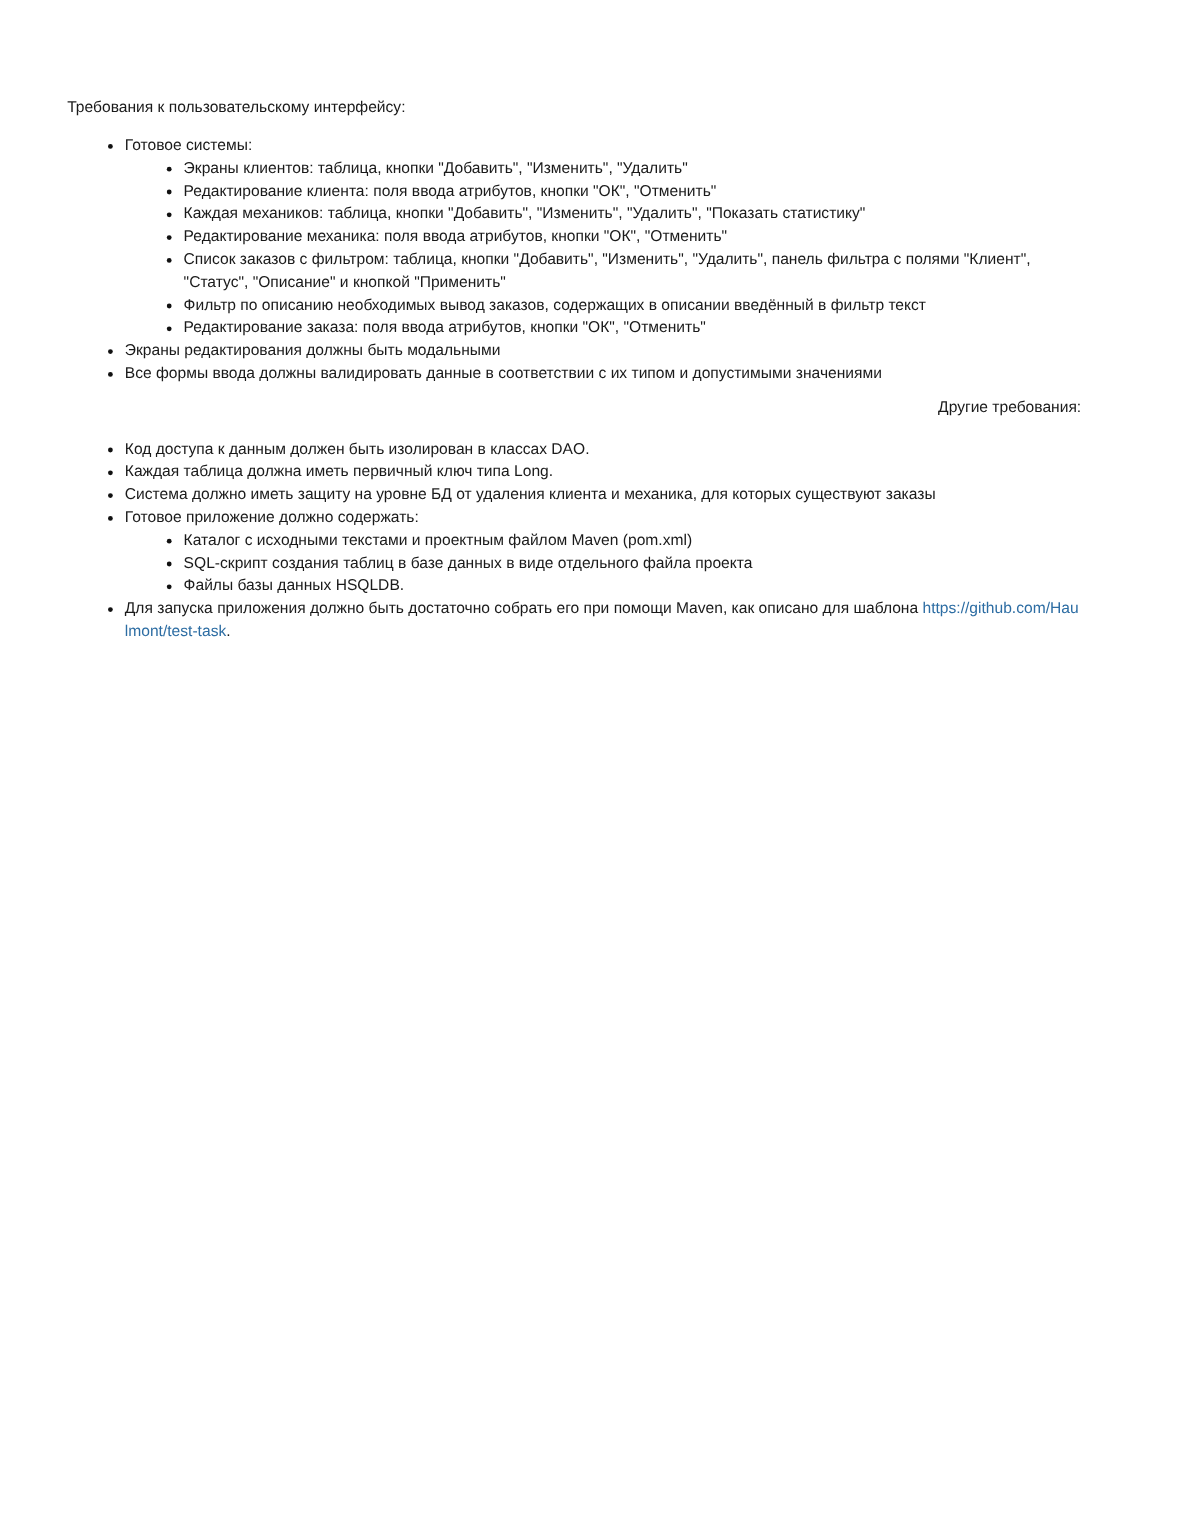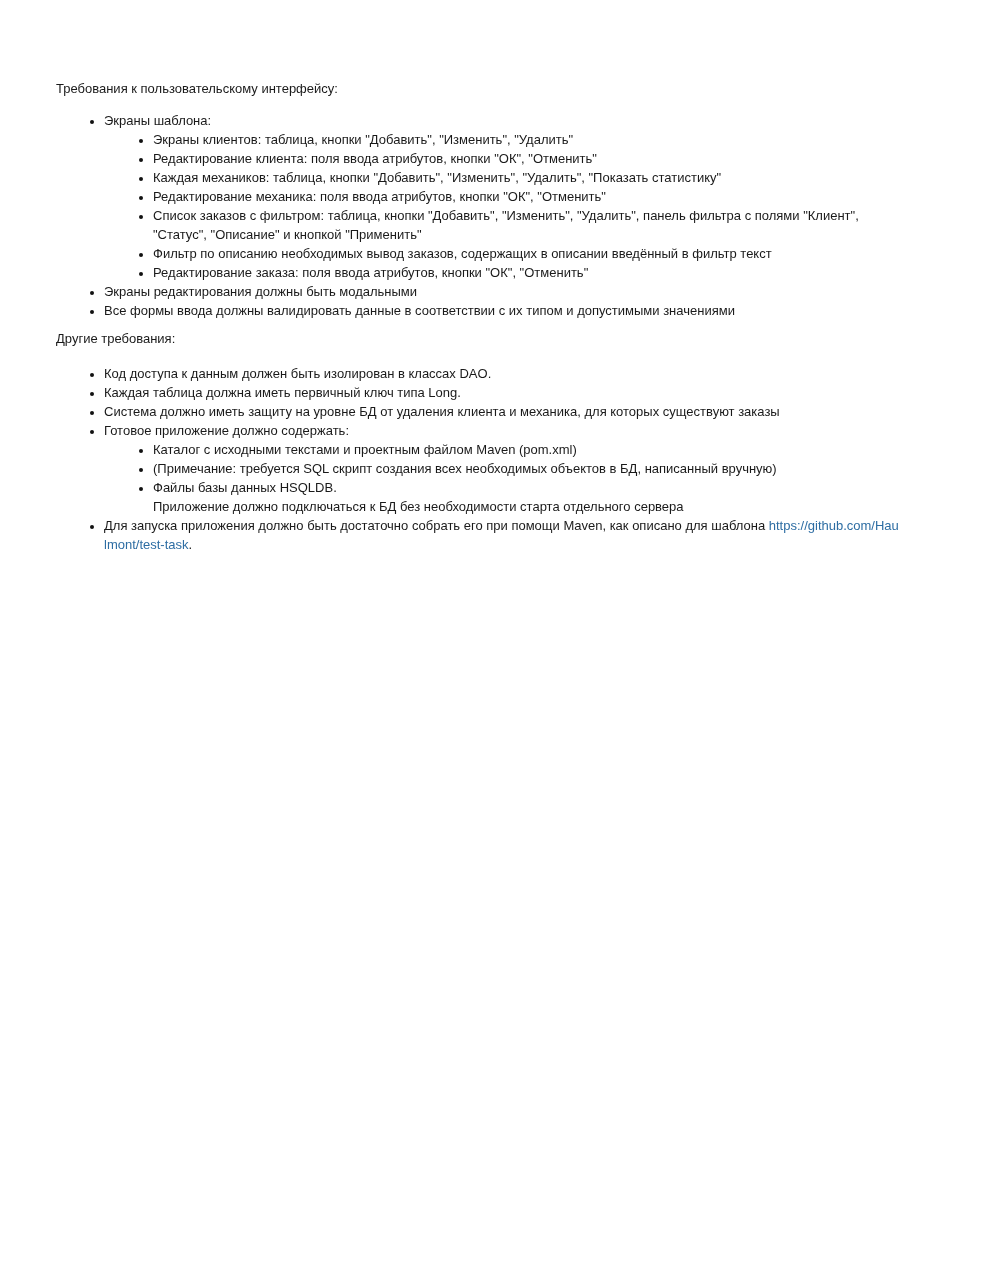--- a/index.html
+++ b/index.html
@@ -42,40 +42,41 @@
   }
   li::marker {
     color: #111111;
     font-size: 12px;
   }
   .note-line {
     line-height: 19px;
   }
   .sec2-heading {
     margin-top: 11px;
+    text-align: right;
   }
   ul.sec2 {
     margin-top: 17px;
   }
   a.doc-link {
     color: #2d6da3;
     text-decoration: none;
     word-break: break-all;
   }
 </style>
 </head>
 <body>
 
 <div class="page">
 
   <p class="heading">Требования к пользовательскому интерфейсу:</p>
 
   <ul class="lvl1">
     <li>
-      <span>Экраны шаблона:</span>
+      <span>Готовое системы:</span>
       <ul class="lvl2">
         <li><span>Экраны клиентов: таблица, кнопки "Добавить", "Изменить", "Удалить"</span></li>
         <li><span>Редактирование клиента: поля ввода атрибутов, кнопки "ОК", "Отменить"</span></li>
         <li><span>Каждая механиков: таблица, кнопки "Добавить", "Изменить", "Удалить", "Показать статистику"</span></li>
         <li><span>Редактирование механика: поля ввода атрибутов, кнопки "ОК", "Отменить"</span></li>
         <li><span>Список заказов с фильтром: таблица, кнопки "Добавить", "Изменить", "Удалить", панель фильтра с полями "Клиент", "Статус", "Описание" и кнопкой "Применить"</span></li>
         <li><span>Фильтр по описанию необходимых вывод заказов, содержащих в описании введённый в фильтр текст</span></li>
         <li><span>Редактирование заказа: поля ввода атрибутов, кнопки "ОК", "Отменить"</span></li>
       </ul>
     </li>
@@ -89,25 +90,24 @@
     <li><span>Код доступа к данным должен быть изолирован в классах DAO.</span></li>
     <li><span>Каждая таблица должна иметь первичный ключ типа Long.</span></li>
     <li><span>Система должно иметь защиту на уровне БД от удаления клиента и механика, для которых существуют заказы</span></li>
     <li>
       <span>Готовое приложение должно содержать:</span>
       <ul class="lvl2">
         <li>
           <span>Каталог с исходными текстами и проектным файлом Maven (pom.xml)</span>
         </li>
         <li>
-          <div class="note-line">(Примечание: требуется SQL скрипт создания всех необходимых объектов в БД, написанный вручную)</div>
+          <span>SQL-скрипт создания таблиц в базе данных в виде отдельного файла проекта</span>
         </li>
         <li>
           <span>Файлы базы данных HSQLDB.</span>
-          <div class="note-line">Приложение должно подключаться к БД без необходимости старта отдельного сервера</div>
         </li>
       </ul>
     </li>
     <li>
       <span>Для запуска приложения должно быть достаточно собрать его при помощи Maven, как описано для шаблона </span><a href="#" class="doc-link">https://github.com/Haulmont/test-task</a><span>.</span>
     </li>
   </ul>
 
 </div>
 

